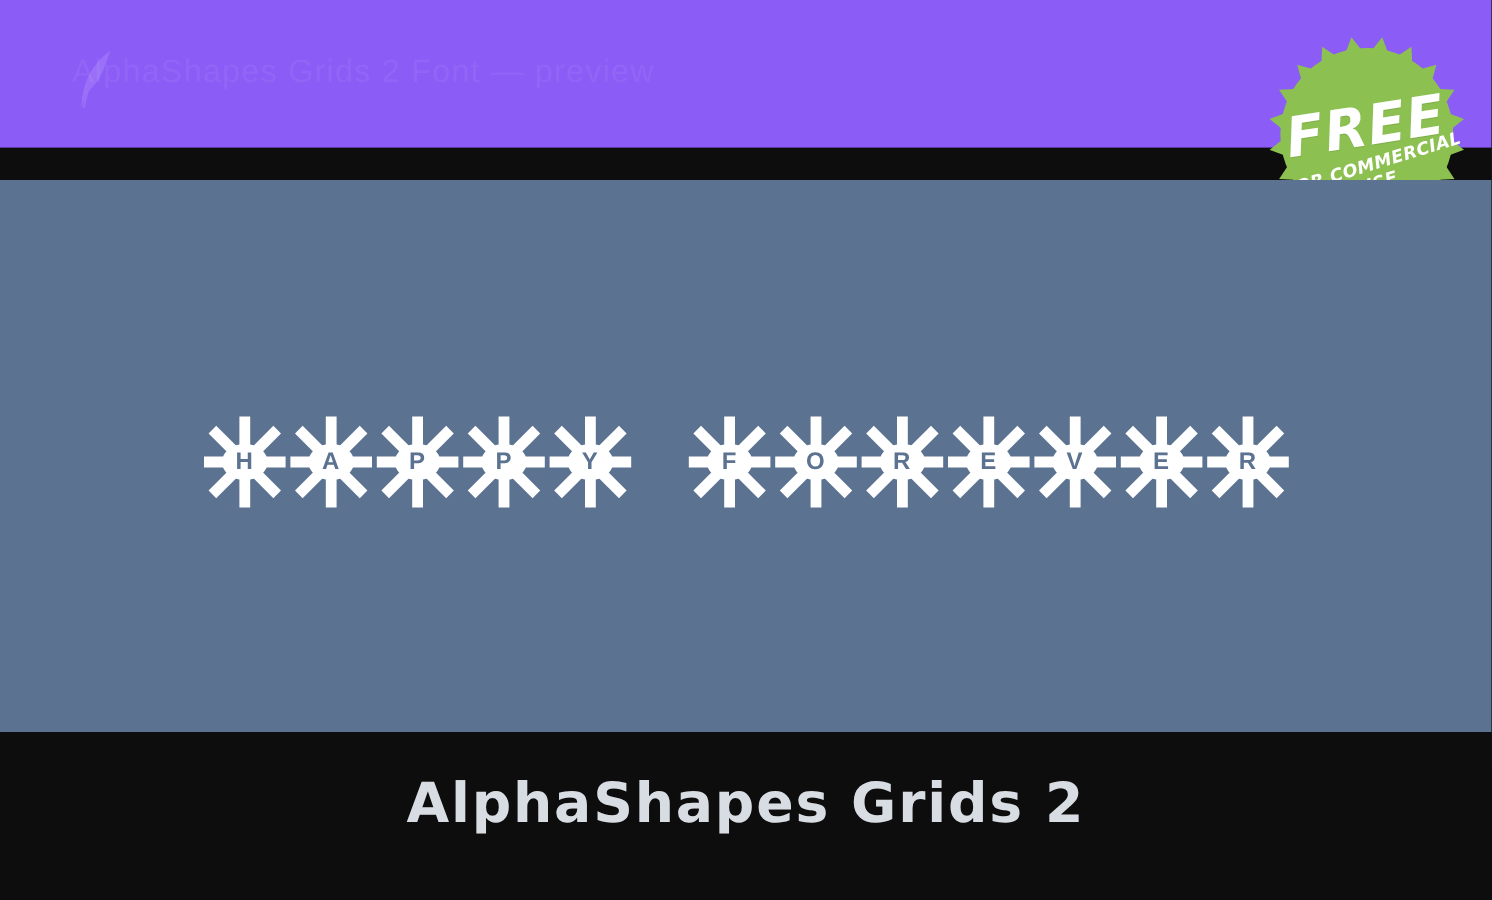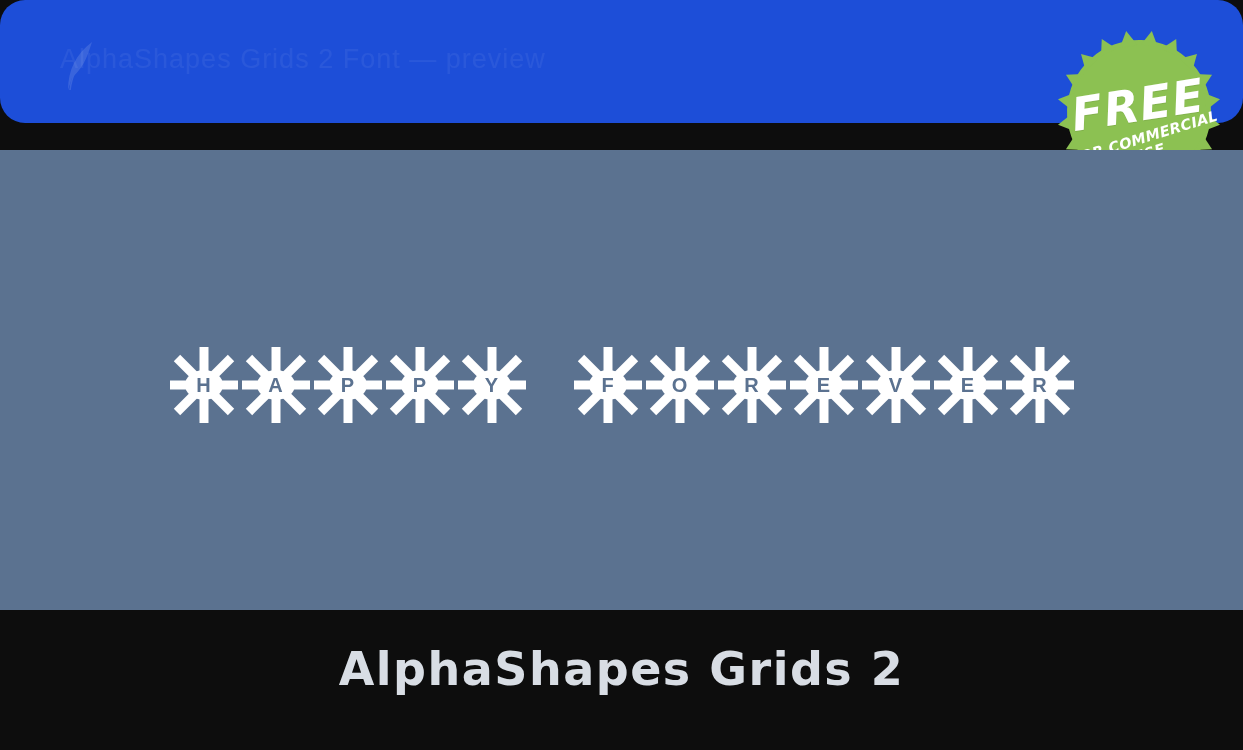--- a/index.html
+++ b/index.html
@@ -16,23 +16,22 @@
     height: 750px;
     background: #0d0d0d;
   }
 
   
   .topbar {
     position: absolute;
     left: 0; top: 0;
     width: 1243px;
     height: 123px;
-    background: #1d4ed8;
+    background: #8b5cf6;
     overflow: hidden;
-    border-radius: 25px;
   }
   .topbar-ghost {
     position: absolute;
     left: 60px;
     top: 44px;
     width: 640px;
     height: 60px;
     opacity: 0.055;
     color: #ffffff;
     font-size: 27px;

